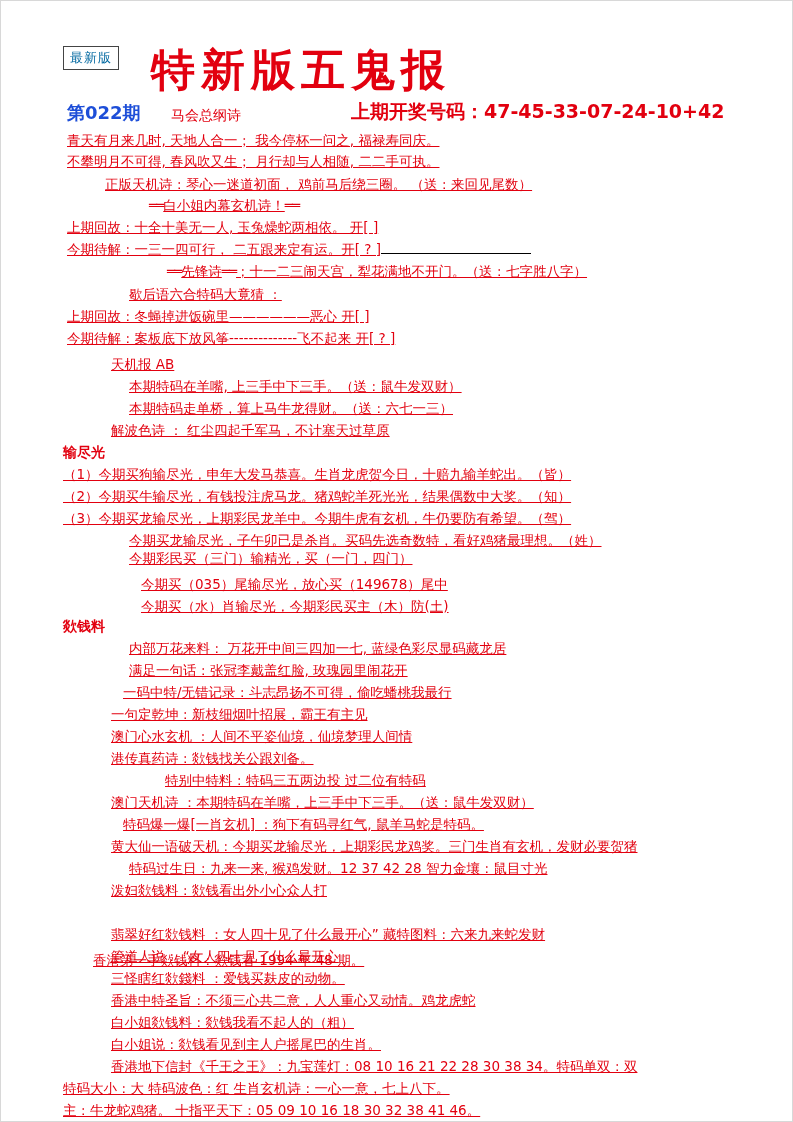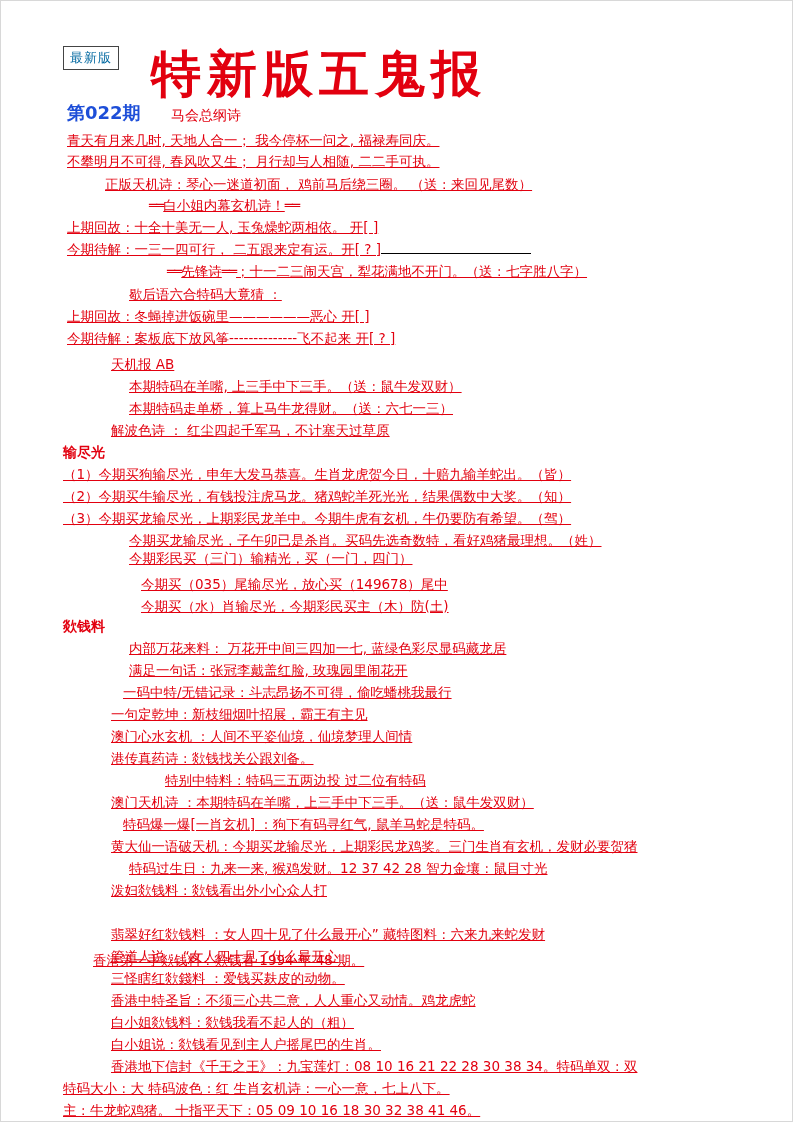--- a/index.html
+++ b/index.html
@@ -23,21 +23,21 @@
     padding:2px 6px;
     font-size:13px;
     color:#0369a1;
     background:#fff;
     letter-spacing:1px;
   }
   .title{
     position:absolute;left:150px;top:40px;
     font-family:"DejaVu Serif","Liberation Serif",serif;
     font-weight:bold;
-    font-size:50px;
+    font-size:44px;
     color:#e2000f;
     letter-spacing:6px;
     white-space:nowrap;
   }
   .issue{
     position:absolute;left:66px;top:100px;
     font-size:18px;font-weight:bold;color:#1d4ed8;
     white-space:nowrap;
   }
   .subtitle-horse{
@@ -79,20 +79,23 @@
 </style>
 </head>
 <body>
 
 <div class="page">
 
   <div class="badge">最新版</div>
   <div class="title">特新版五鬼报</div>
   <div class="issue">第022期</div>
   <div class="subtitle-horse">马会总纲诗</div>
+  <div class="lastdraw">
+    <span>上期开奖号码：</span><span>47-45-33-07-24-10+42</span>
+  </div>
 
   <div id="body-lines">
       <div class="line red" style="left: 66px; top: 131px;"><span>青天有月来几时, 天地人合一；   我今停杯一问之, 福禄寿同庆。</span></div>
       <div class="line red" style="left: 66px; top: 152px;"><span>不攀明月不可得, 春风吹又生；   月行却与人相随, 二二手可执。</span></div>
       <div class="line red" style="left: 104px; top: 175px;"><span>正版天机诗：琴心一迷道初面，  鸡前马后绕三圈。    （送：来回见尾数）</span></div>
       <div class="line red" style="left: 148px; top: 196px;"><span class="eq">══</span><span>白小姐内幕玄机诗！</span><span class="eq">══</span></div>
       <div class="line red" style="left: 66px; top: 218px;"><span>上期回故：十全十美无一人, 玉兔燥蛇两相依。 开[  ]</span></div>
       <div class="line red" style="left: 66px; top: 240px;"><span>今期待解：一三一四可行， 二五跟来定有运。开[ ? ]</span><span class="ul"></span></div>
       <div class="line red" style="left: 166px; top: 262px;"><span class="eq">══</span><span>先锋诗</span><span class="eq">══</span><span>；十一二三闹天宫，犁花满地不开门。（送：七字胜八字）</span></div>
       <div class="line red" style="left: 128px; top: 285px;"><span>歇后语六合特码大竟猜 ：</span></div>

